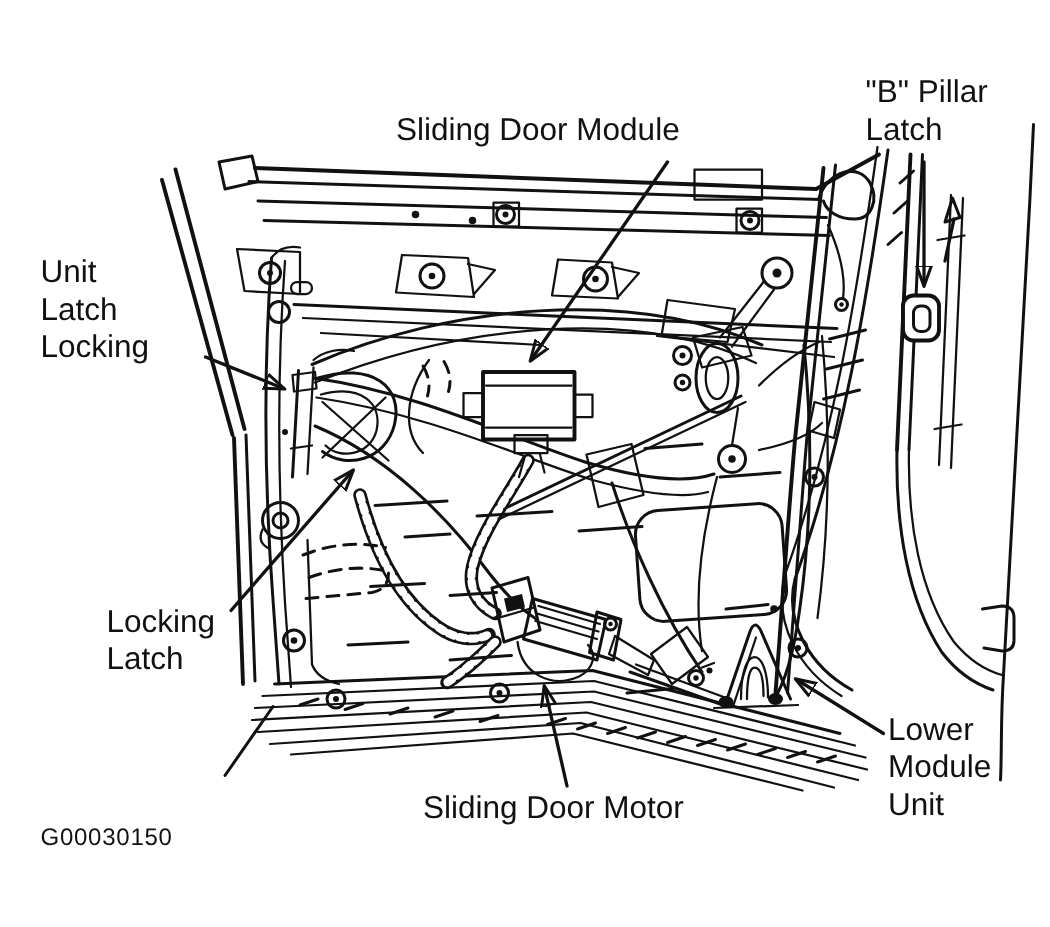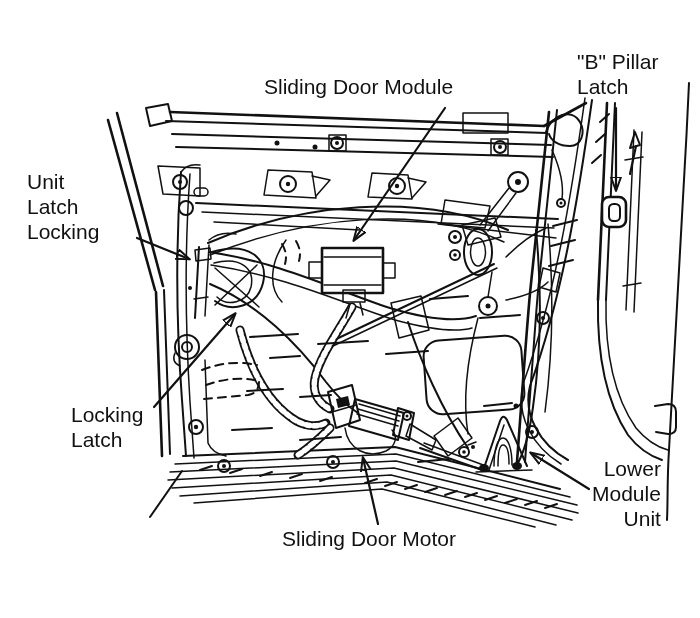--- a/index.html
+++ b/index.html
@@ -320,20 +320,23 @@
 
 <div class="lbl" style="left:71px;top:402px;">
   <span>Locking</span>
   <span>Latch</span>
 </div>
 
 <div class="lbl" style="left:282px;top:526px;">
   <span>Sliding Door Motor</span>
 </div>
 
-<div class="lbl" style="left:592px;top:456px;text-align:right;">
+<div class="lbl" style="left:592px;top:474px;">
   <span>Lower</span>
   <span>Module</span>
   <span>Unit</span>
 </div>
 
+<div class="lbl figcode" style="left:27px;top:546px;">
+  <span>G00030150</span>
+</div>
 
 </div>
 
 </body></html>

